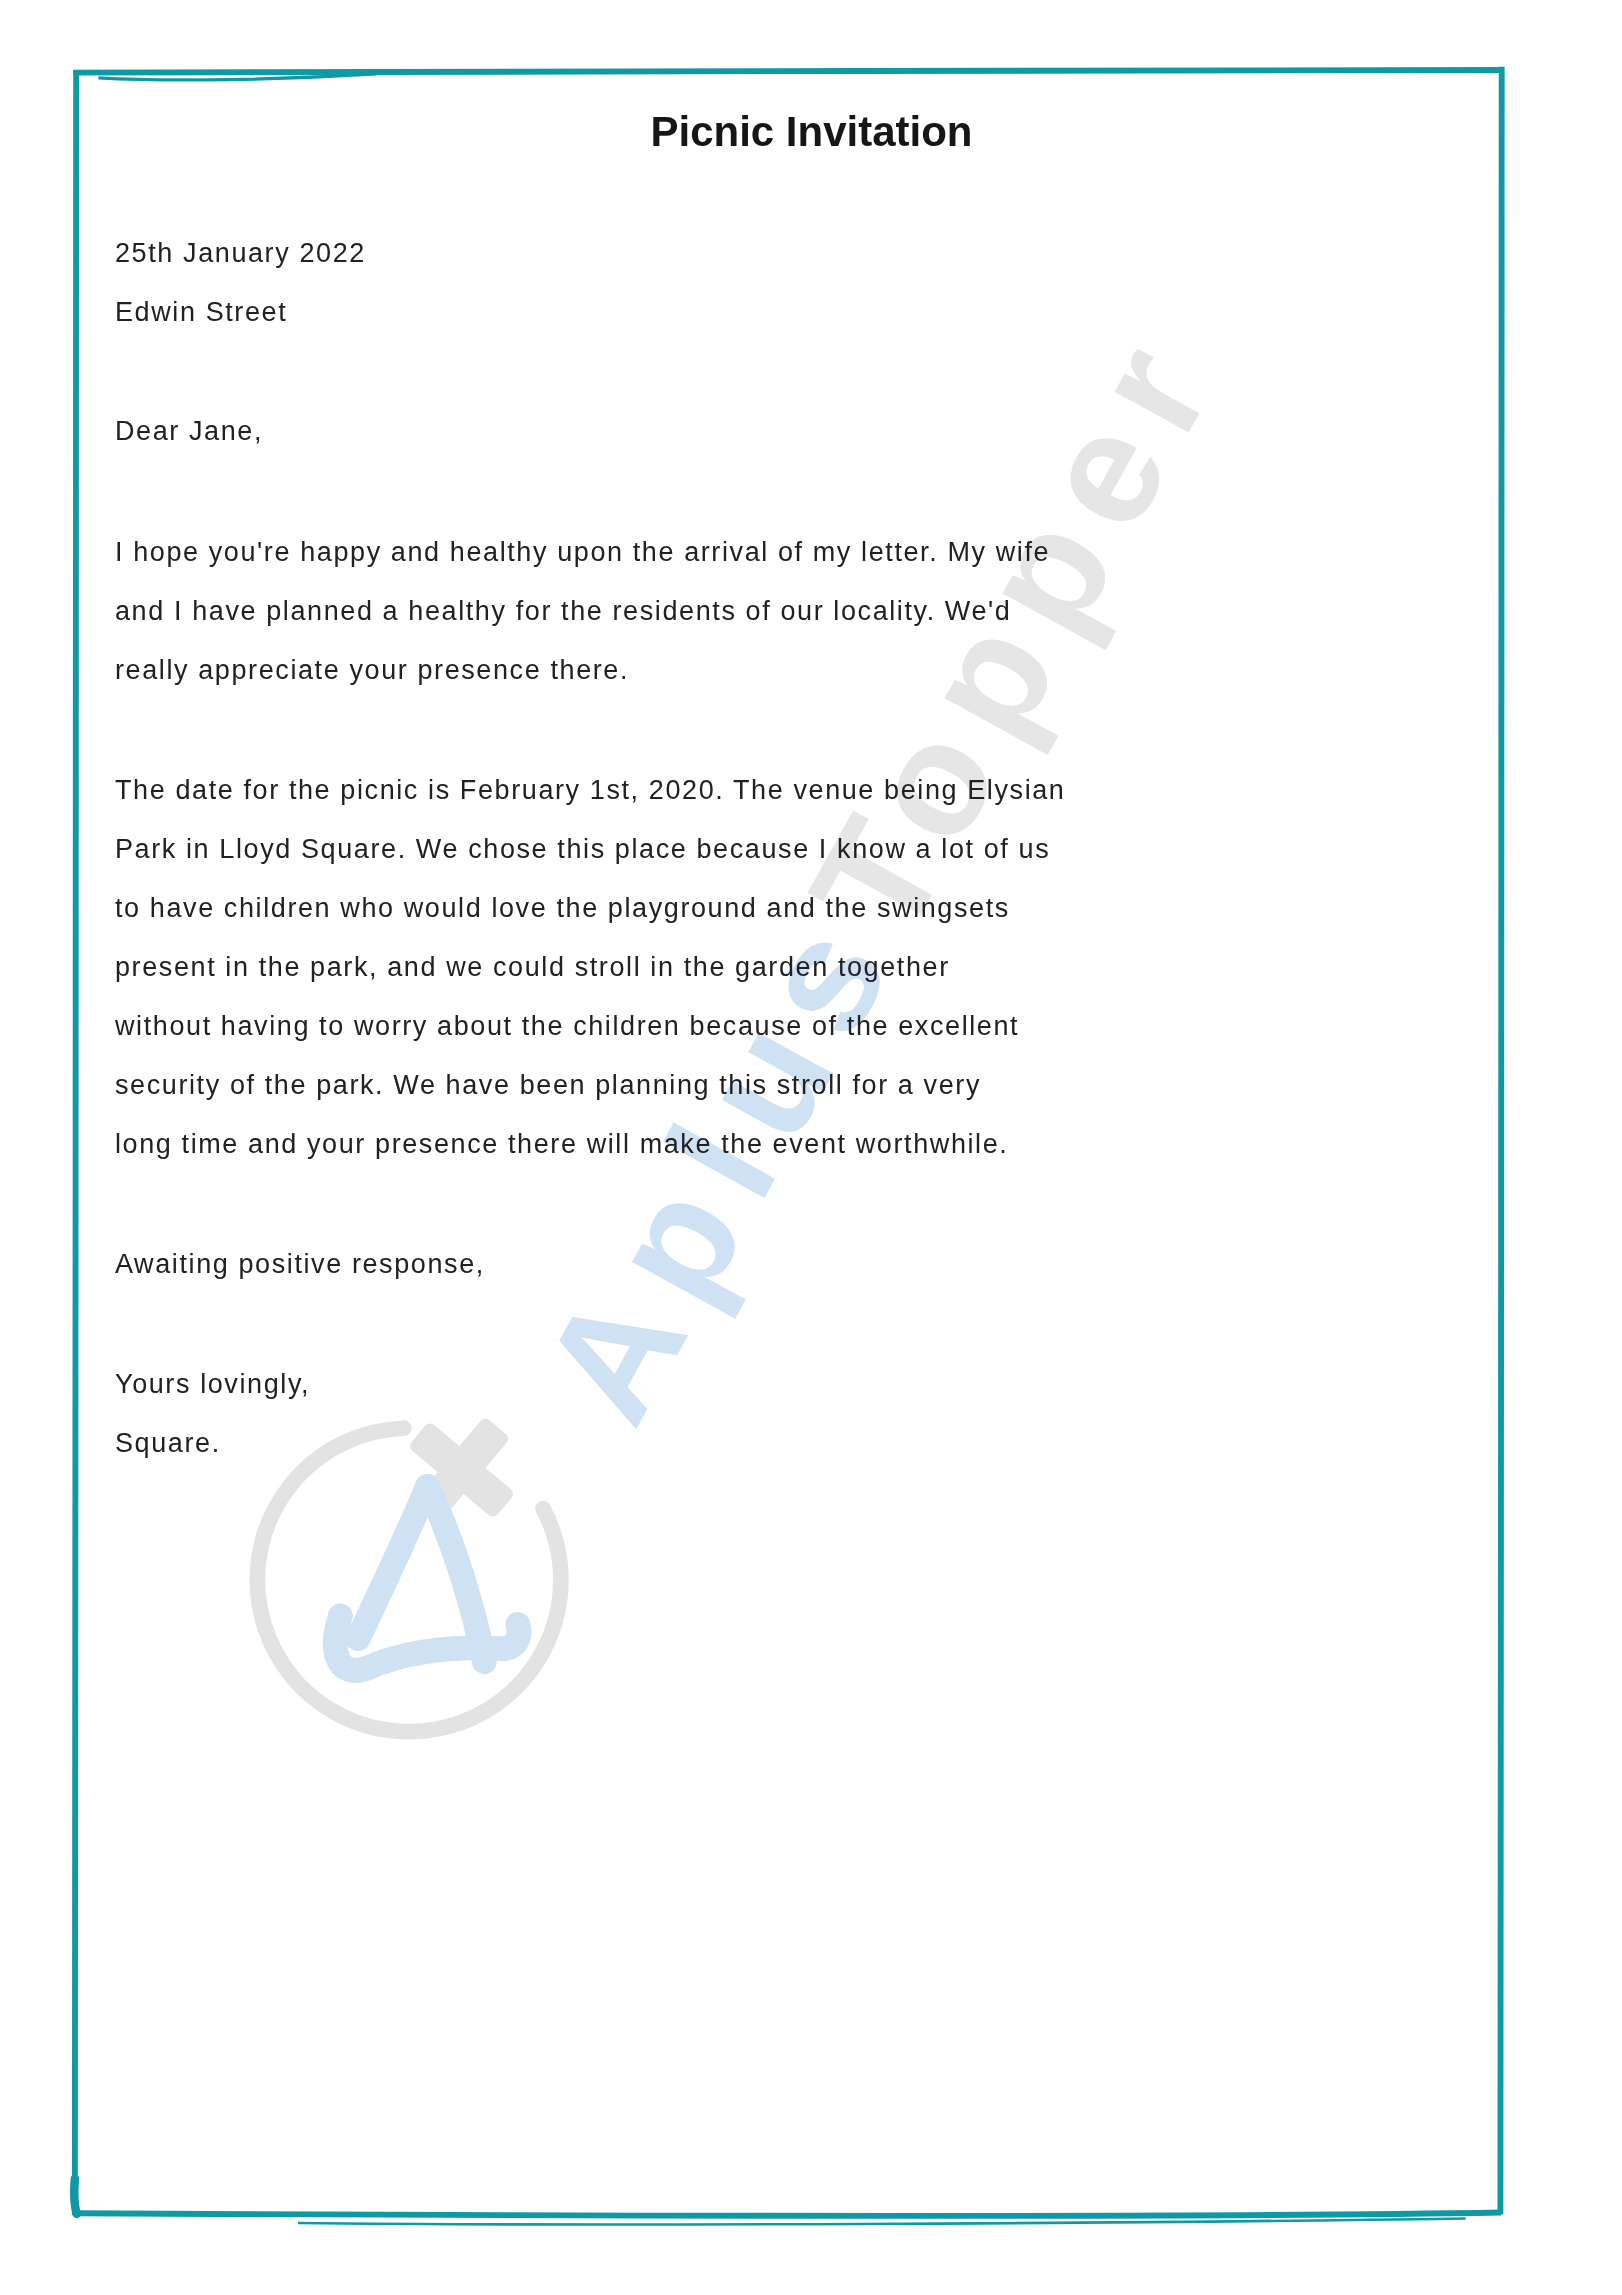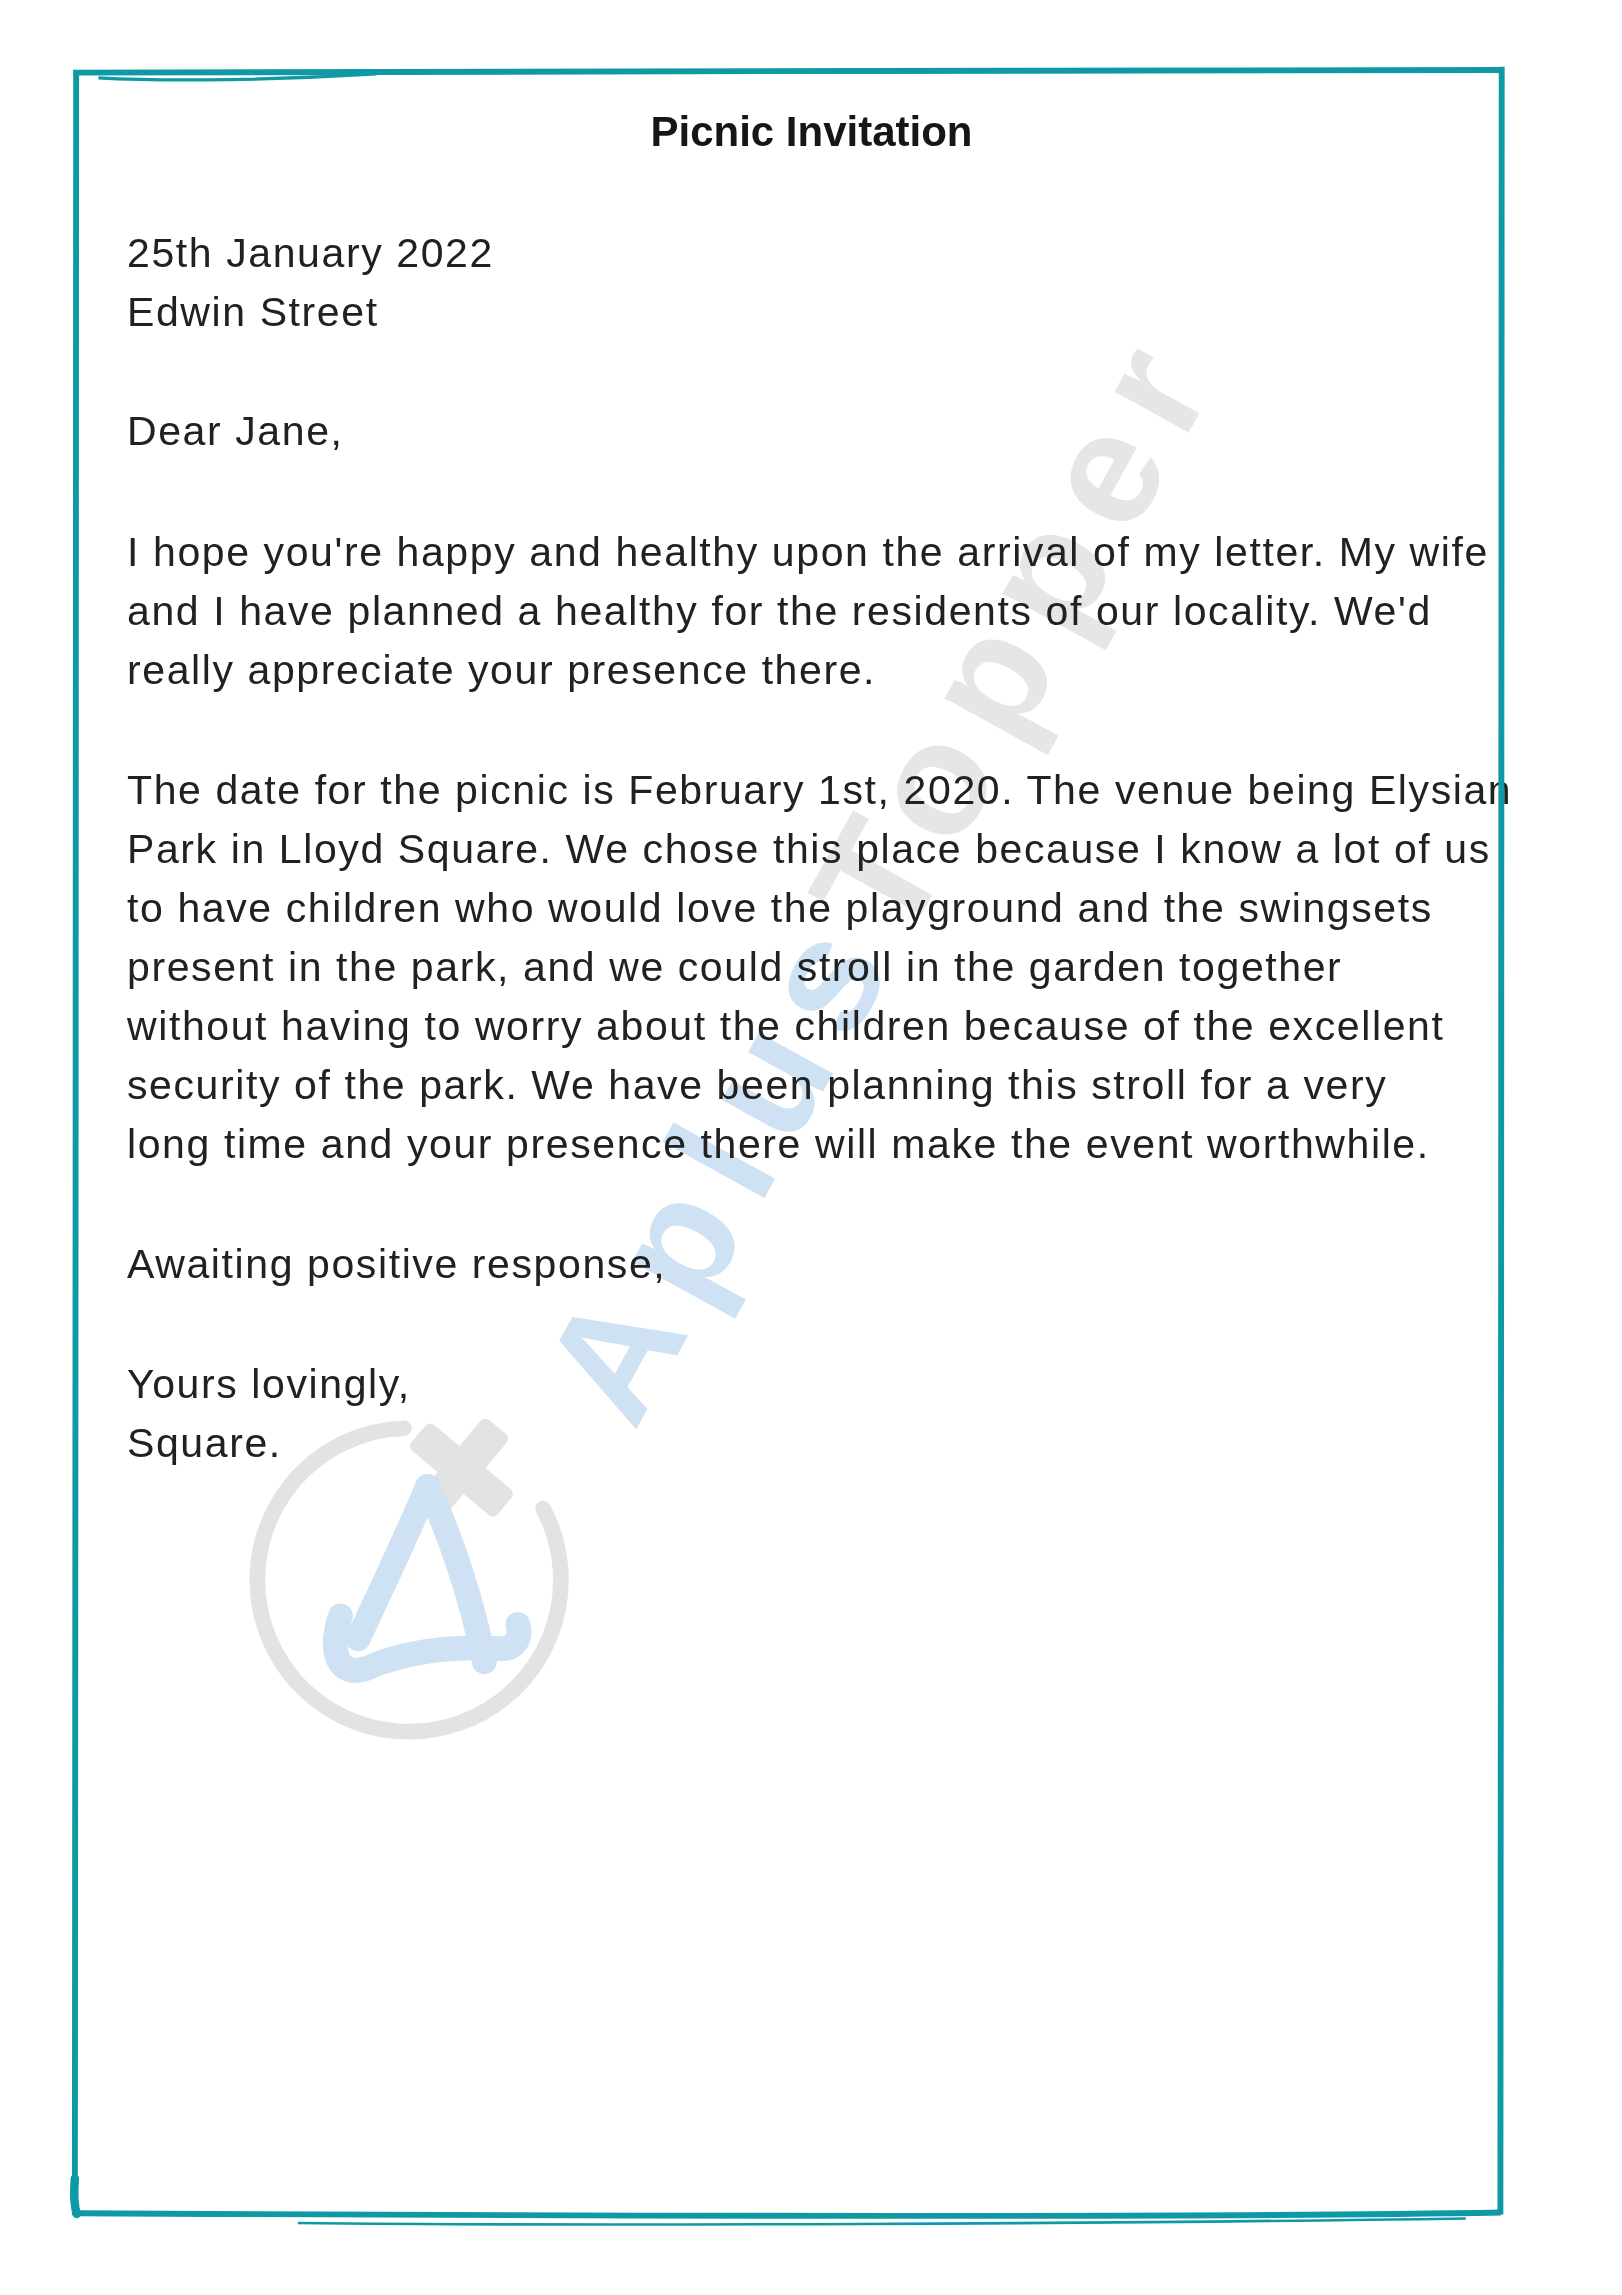--- a/index.html
+++ b/index.html
@@ -50,22 +50,22 @@
     width: 1623px;
     text-align: center;
     font-size: 42px;
     font-weight: bold;
     line-height: 59px;
     letter-spacing: 0px;
     color: #161616;
   }
   .block {
     position: absolute;
-    left: 127px;
-    font-size: 41px;
+    left: 115px;
+    font-size: 27px;
     line-height: 59px;
     letter-spacing: 1.6px;
   }
   .block div { white-space: nowrap; }
   .block-date      { top: 224px; }
   .block-salute    { top: 402px; }
   .block-p1        { top: 523px; }
   .block-p2        { top: 761px; }
   .block-closing   { top: 1235px; }
   .block-signoff   { top: 1355px; }

